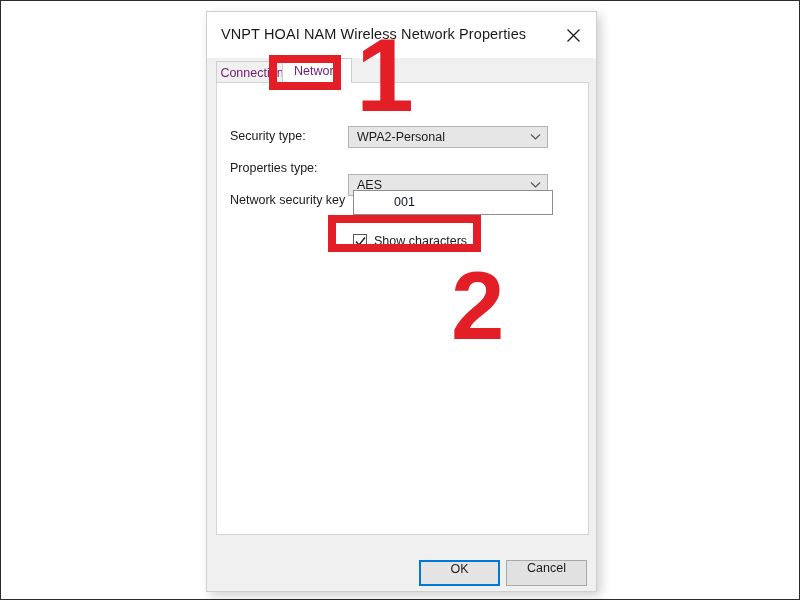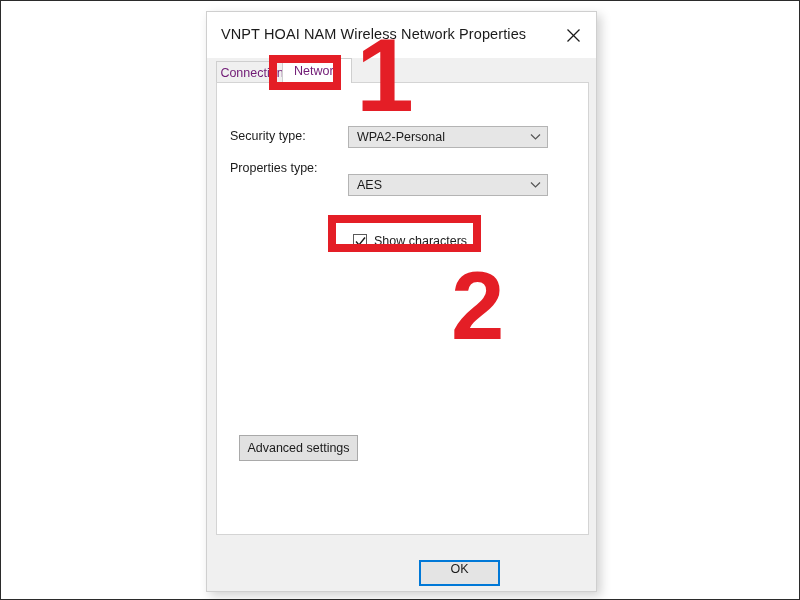--- a/index.html
+++ b/index.html
@@ -337,38 +337,44 @@
         <div class="combo" style="top:16px;">
           <span class="combo-text">AES</span>
           <span class="combo-arrow">
             <svg width="11" height="8" viewBox="0 0 11 8" aria-hidden="true">
               <polyline points="1,1.5 5.5,6 10,1.5" fill="none" stroke="#555" stroke-width="1.2"></polyline>
             </svg>
           </span>
         </div>
       </div>
 
+      <div class="form-row" style="top:107px;">
+        <div class="flabel">Network security key</div>
+        <div class="textbox" style="top:0px;">
+          <span class="textbox-text">001</span>
+        </div>
+      </div>
 
       <div class="checkrow">
         <span class="checkbox">
           <svg width="11" height="11" viewBox="0 0 11 11" aria-hidden="true">
             <polyline points="1,5.5 4,9 10,1.5" fill="none" stroke="#1b1b1b" stroke-width="1.4"></polyline>
           </svg>
         </span>
         <span class="checklabel">Show characters</span>
       </div>
 
-      <div class="adv-btn">
-        <span>Advanced settings</span>
-      </div>
 
     </div>
 
     <div class="footer-btn default">
       <span>OK</span>
+    </div>
+    <div class="footer-btn cancel">
+      <span>Cancel</span>
     </div>
 
   </div>
 
   <div class="anno-box" id="anno-box-tab"></div>
   <div class="anno-box" id="anno-box-check"></div>
   <div class="anno-num" id="anno-num-1">1</div>
   <div class="anno-num" id="anno-num-2">2</div>
 
 </div>

